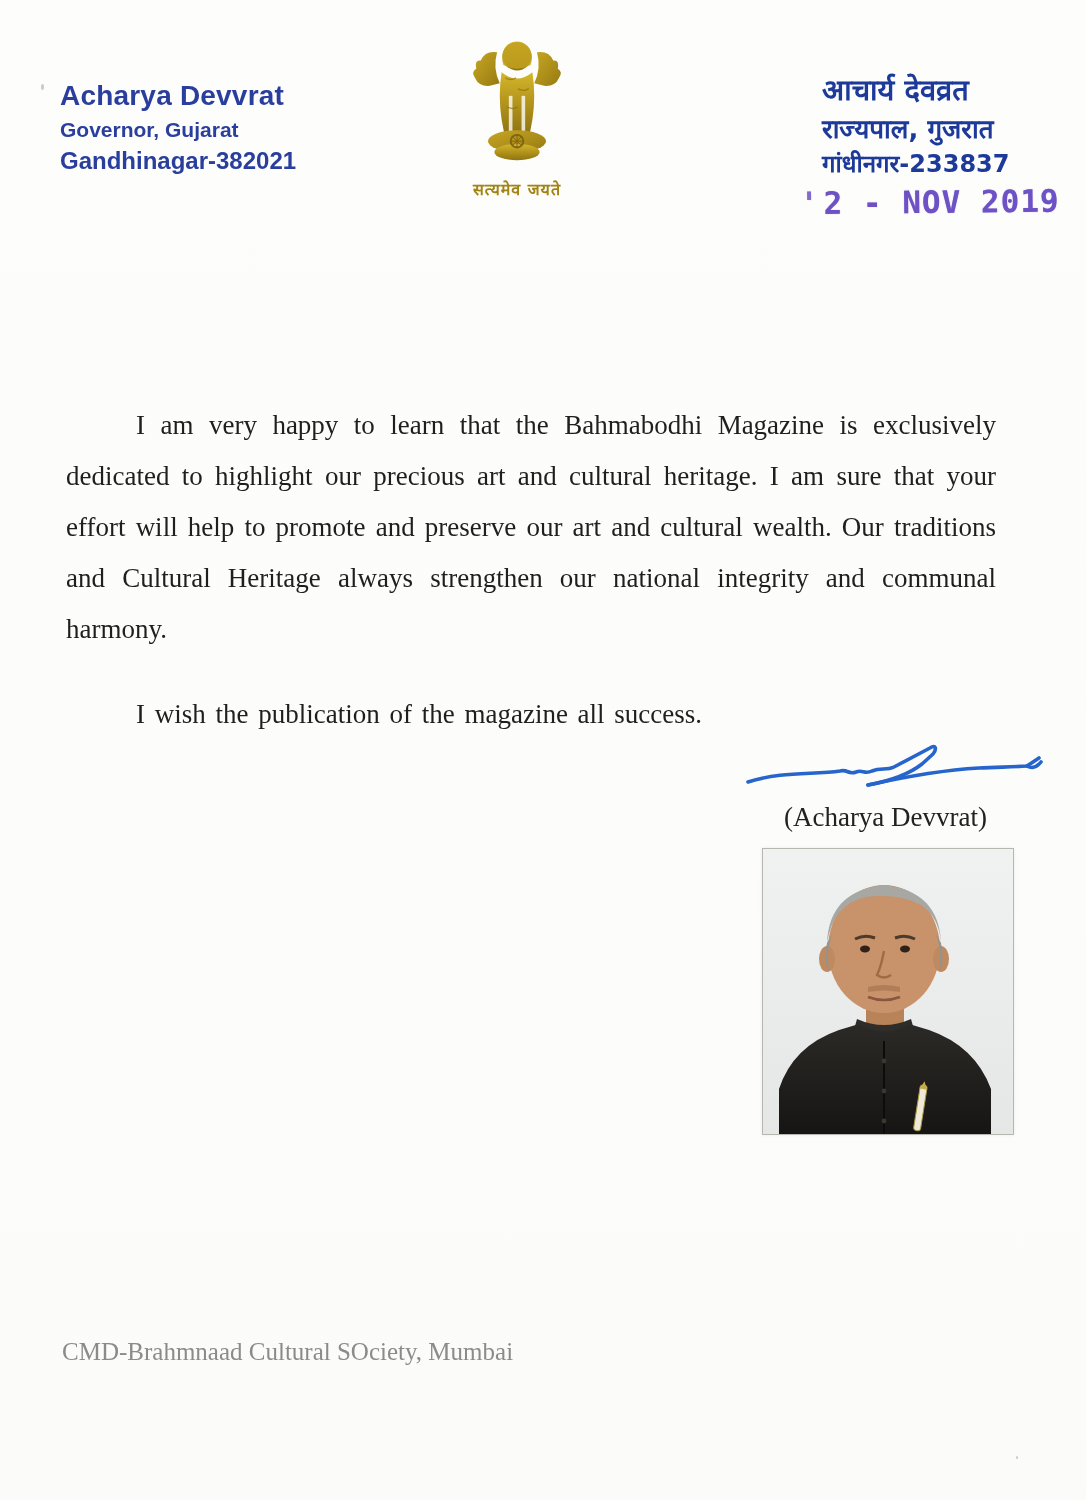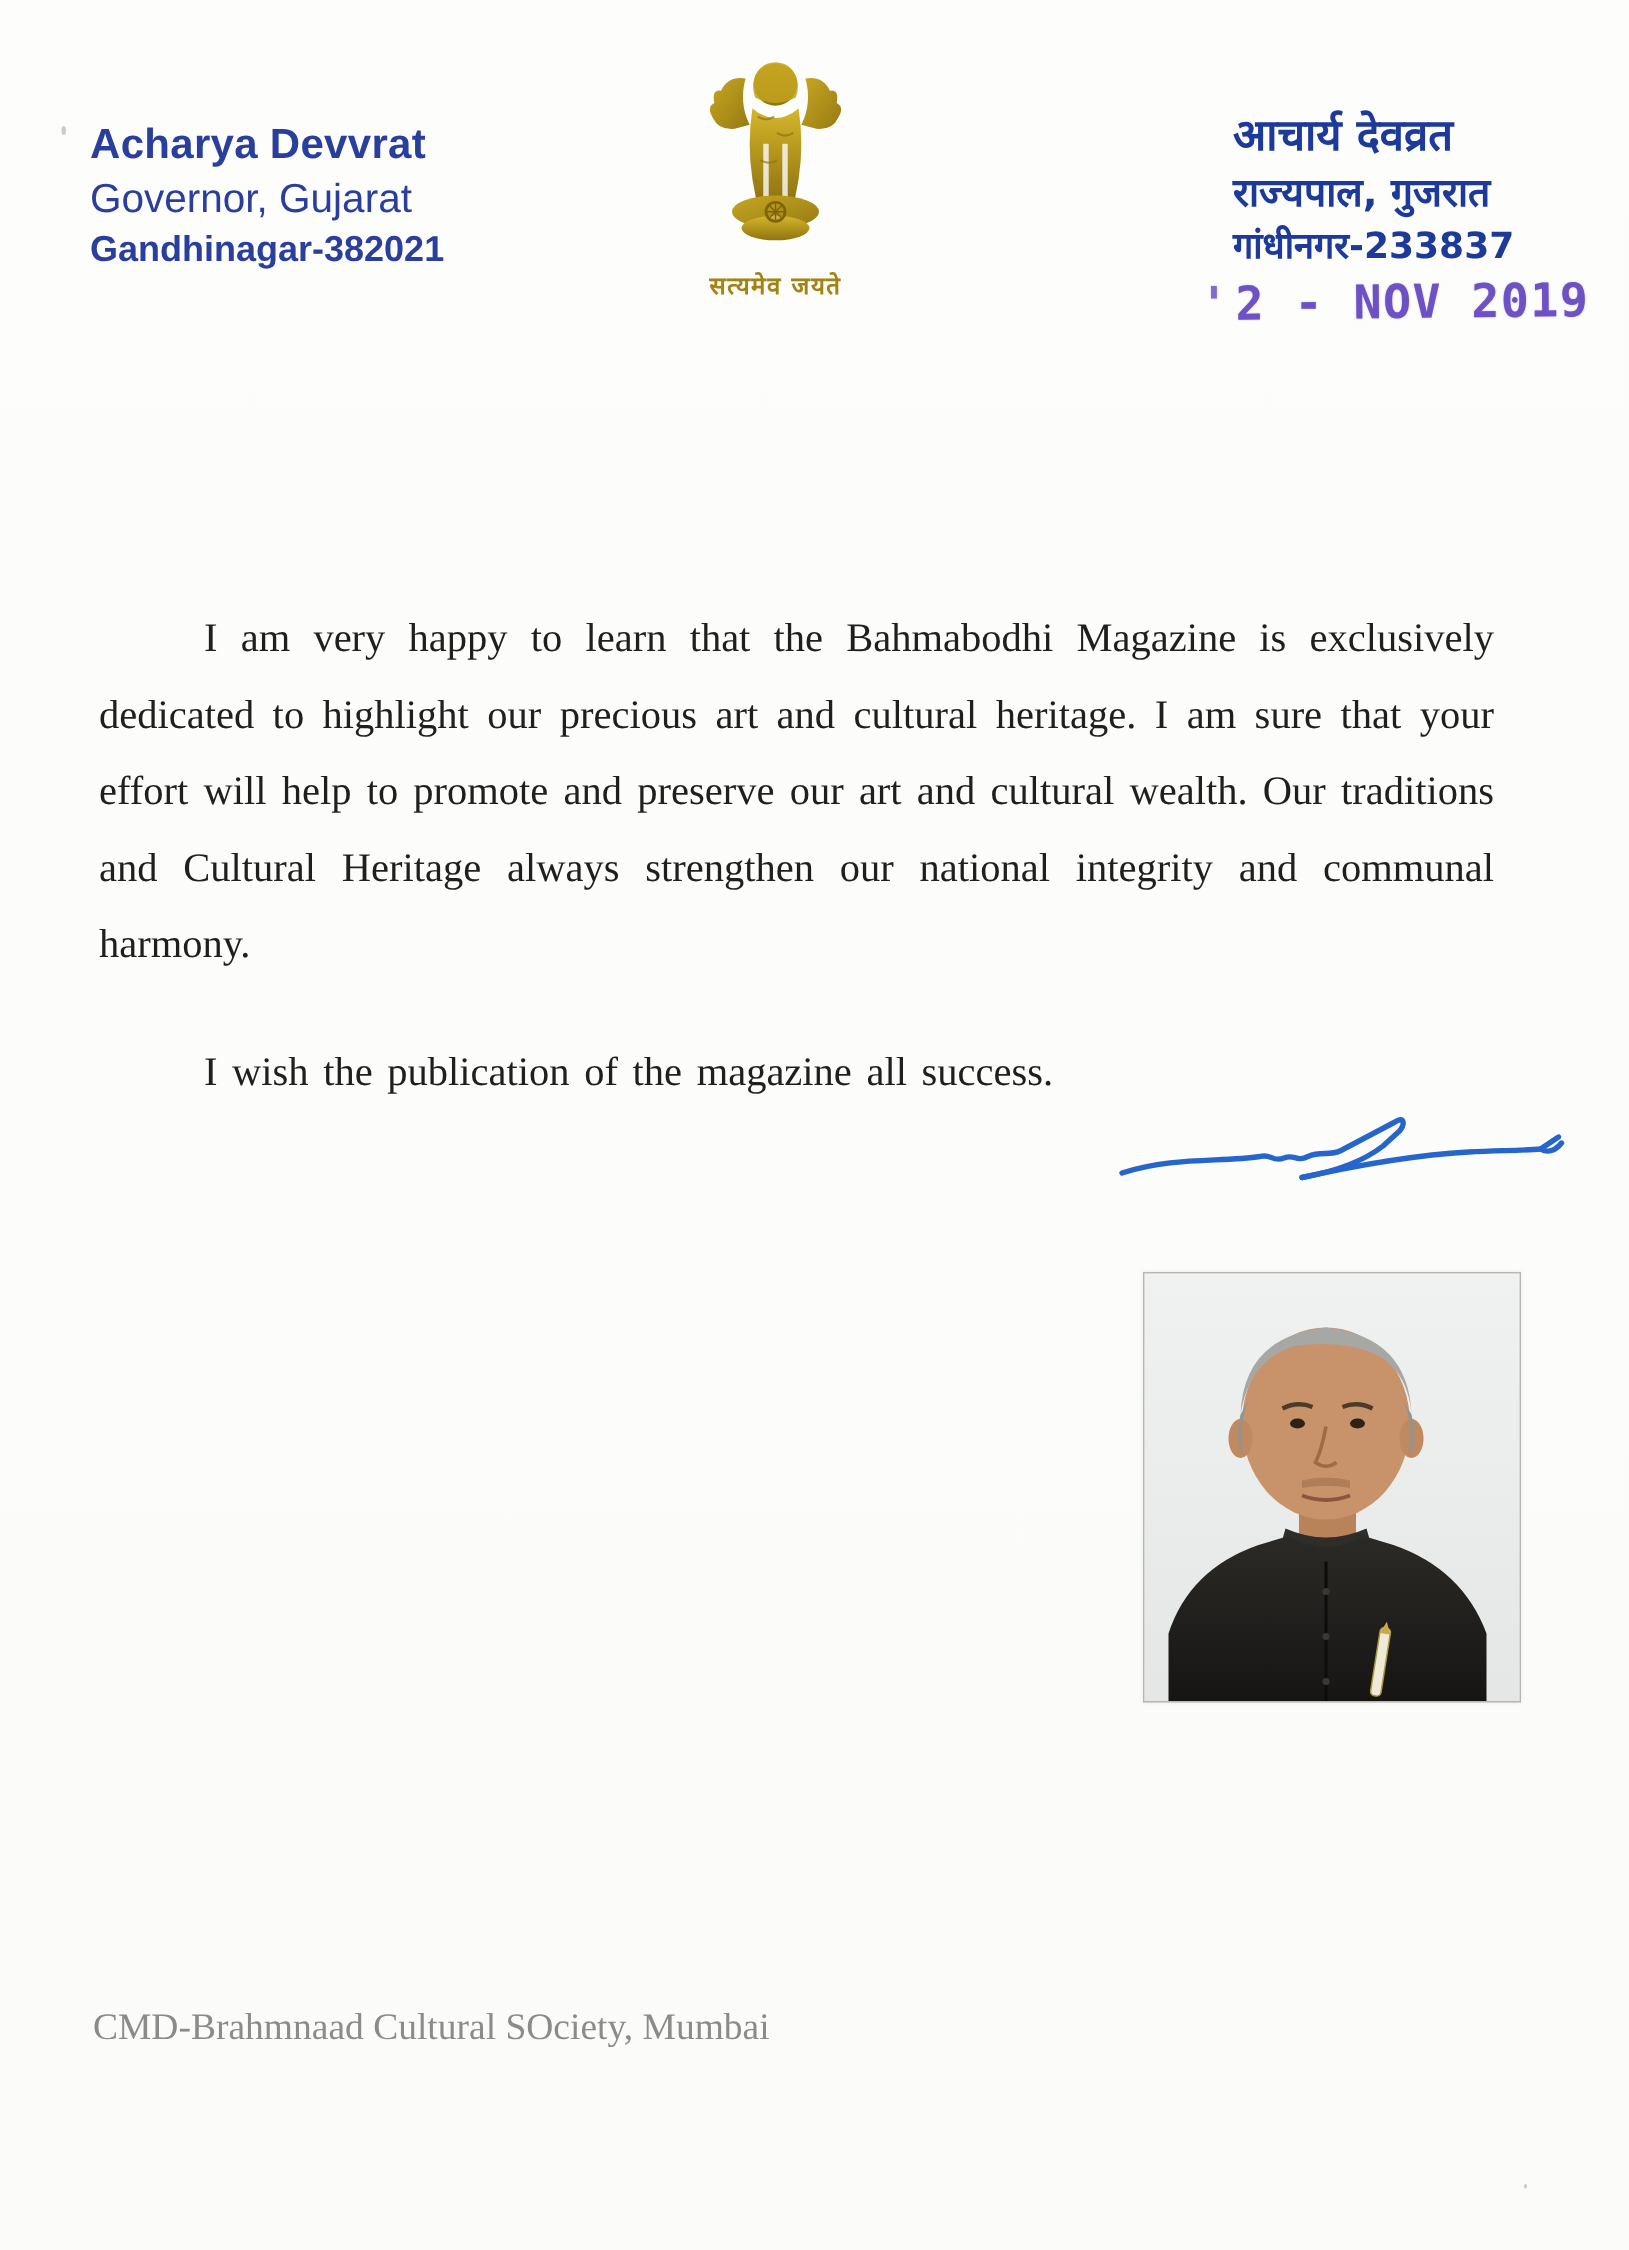--- a/index.html
+++ b/index.html
@@ -15,21 +15,21 @@
     overflow:hidden;
   }
 
   
   .lh-en{
     position:absolute;left:60px;top:82px;
     font-family:"Liberation Sans", sans-serif;
     color:#2a3f9d;line-height:1.0;
   }
   .lh-en .name{font-size:28px;font-weight:700;letter-spacing:.2px;}
-  .lh-en .title{font-size:27px;margin-top:9px;font-weight:400;}
+  .lh-en .title{font-size:21px;margin-top:9px;font-weight:700;}
   .lh-en .addr{font-size:24px;margin-top:9px;font-weight:600;}
 
   .lh-hi{
     position:absolute;left:822px;top:76px;
     font-family:"DejaVu Sans", sans-serif;
     color:#1d3a9b;line-height:1.0;
   }
   .lh-hi .name{font-size:29px;font-weight:700;}
   .lh-hi .title{font-size:26px;margin-top:11px;font-weight:600;}
   .lh-hi .addr{font-size:24px;margin-top:10px;font-weight:600;}
@@ -167,20 +167,21 @@
     <p>I wish the publication of the magazine all success.</p>
   </div>
 
   <svg class="sig" viewBox="0 0 315 62">
     <g fill="none" stroke="#2565cc" stroke-width="3.6" stroke-linecap="round" stroke-linejoin="round">
       <path d="M6 46 C40 35 72 39 98 35 C106 33 106 39 114 36 C121 33 122 39 130 35 C139 31 144 35 152 31 L188 12 C194 8 195 13 191 18 L180 28 C166 39 148 45 126 49"></path>
       <path d="M126 49 C162 41 202 34 237 32 C258 31 272 31 285 30 L297 22"></path>
       <path d="M285 30 C290 33 295 31 299 26"></path>
     </g>
   </svg>
+  <div class="sig-name">(Acharya Devvrat)</div>
 
   <div class="photo">
     <svg width="250" height="285" viewBox="0 0 250 285">
       <defs>
         <linearGradient id="pbg" x1="0" y1="0" x2="0" y2="1">
           <stop offset="0" stop-color="#f0f2f1"></stop>
           <stop offset="1" stop-color="#e5e7e6"></stop>
         </linearGradient>
         <linearGradient id="jk" x1="0" y1="0" x2="0" y2="1">
           <stop offset="0" stop-color="#2b2a27"></stop>

